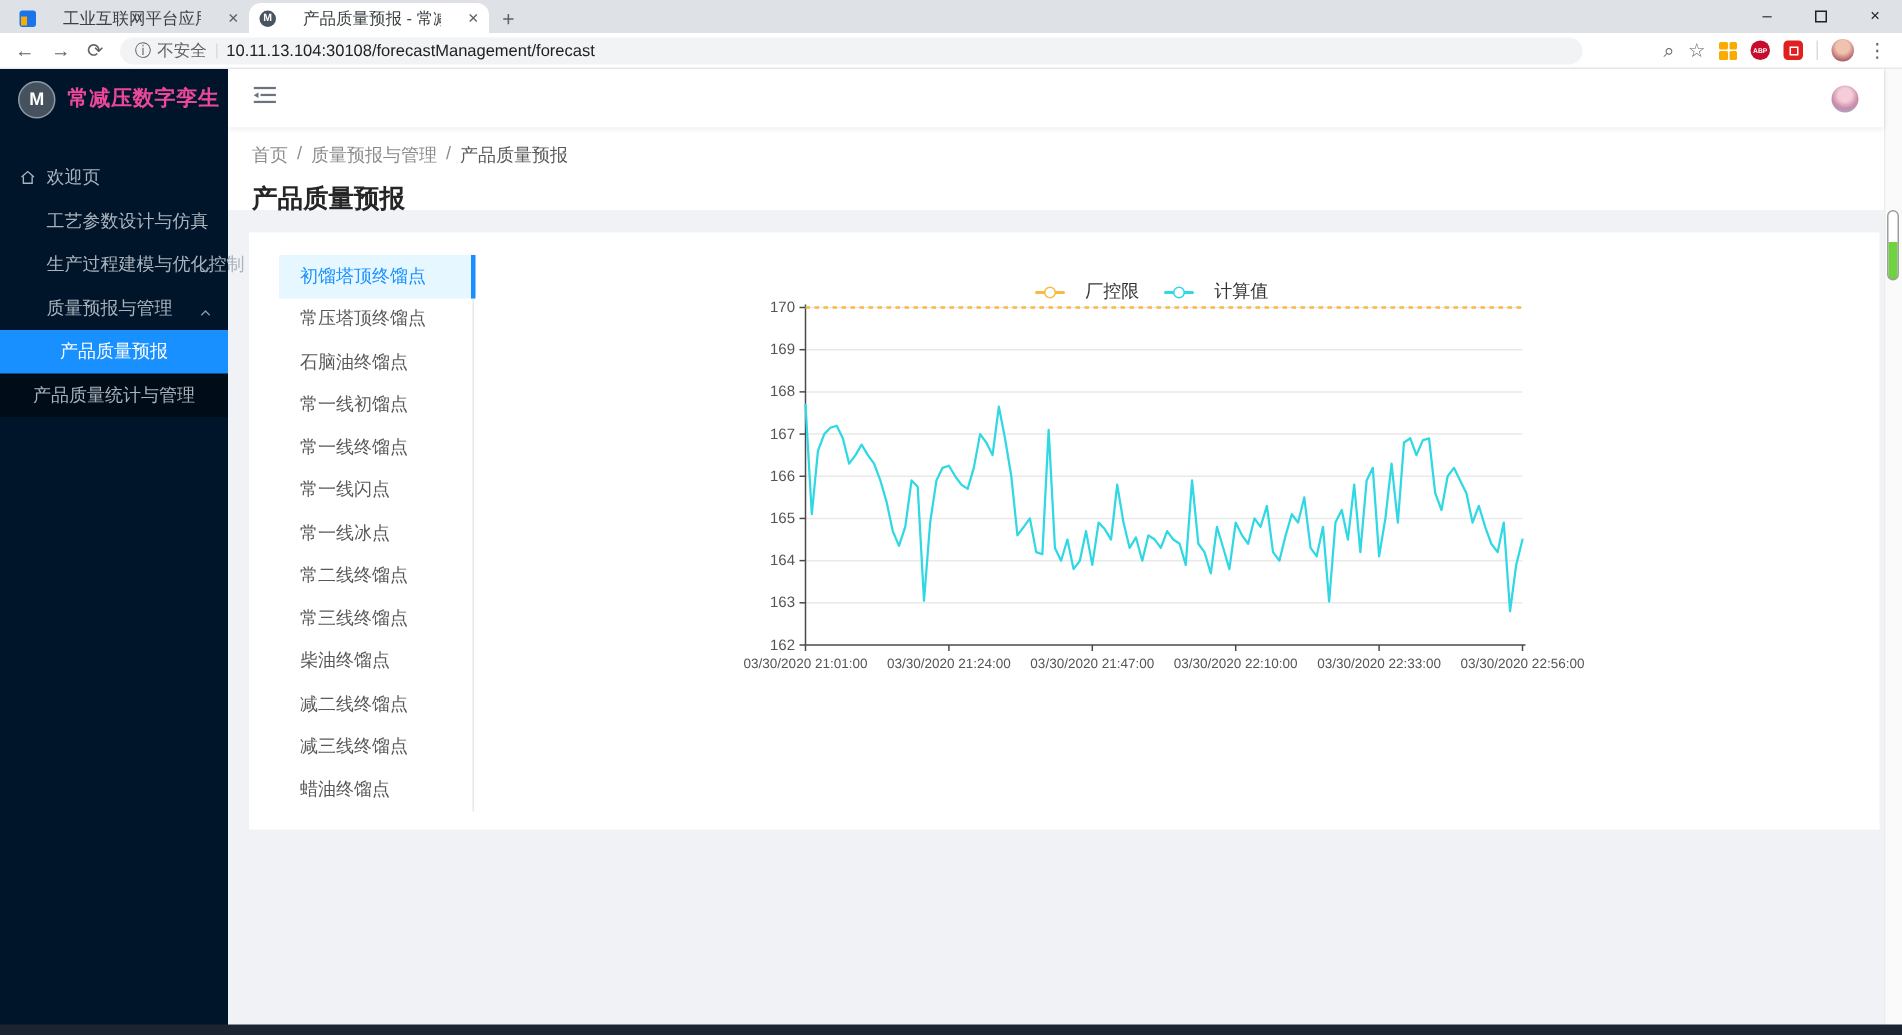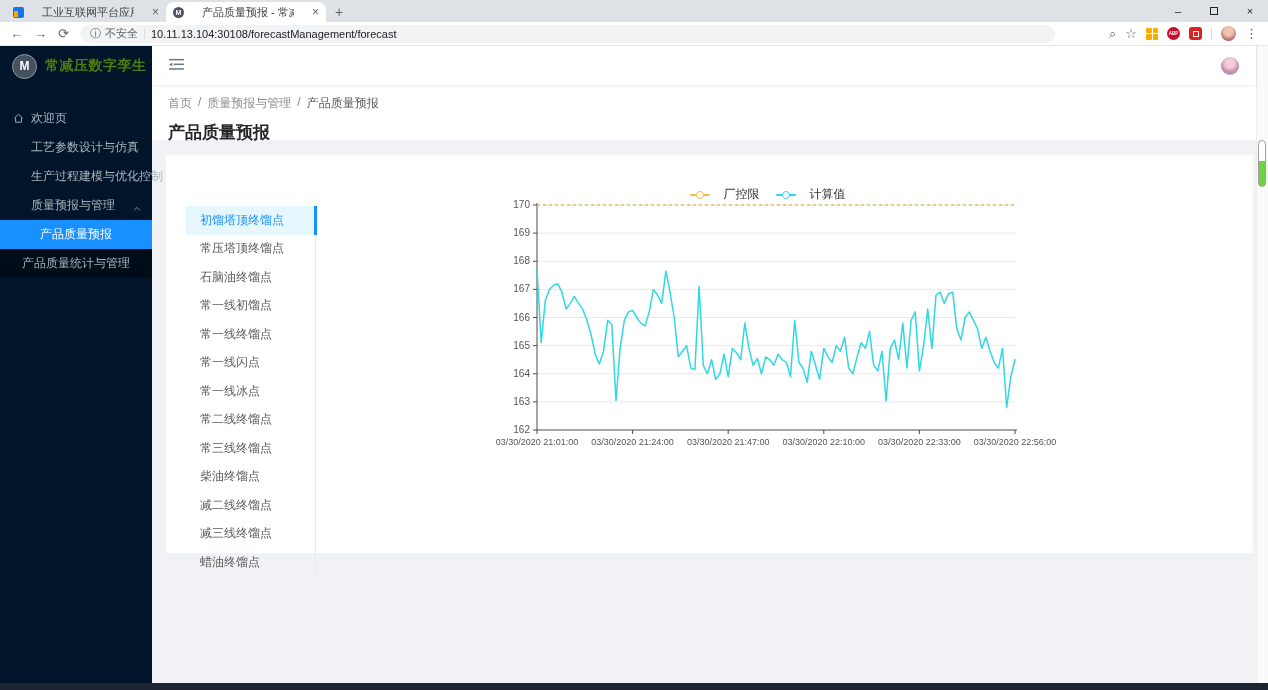--- a/index.html
+++ b/index.html
@@ -34,39 +34,39 @@
   .ext-red i { width:6px; height:6px; border:1px solid #fff; display:block; }
   .nav-vdiv { width:1px; height:13px; background:#dadce0; }
   .avatar-browser { width:15px; height:15px; border-radius:50%; background:radial-gradient(circle at 50% 35%, #f0c3ae 35%, #b2606a 75%); }
 
   
   .page-bg { position:absolute; left:152px; top:46px; width:1104px; height:637px; background:#f0f2f5; }
 
   .app-sidebar { position:absolute; left:0; top:46px; width:152px; height:644px; background:#001529; z-index:3; }
   .logo-row { height:40px; display:flex; align-items:center; gap:8px; padding-left:12px; }
   .logo-circle { width:25px; height:25px; border-radius:50%; background:#45525e; border:1px solid #8d98a2; color:#fff; font-size:12px; font-weight:bold; display:flex; align-items:center; justify-content:center; }
-  .app-title { color:#4d7c0f; font-size:14px; font-weight:bold; letter-spacing:.5px; white-space:nowrap; }
+  .app-title { color:#ec4899; font-size:14px; font-weight:bold; letter-spacing:.5px; white-space:nowrap; }
   .side-menu { margin-top:18px; }
   .side-item { position:relative; height:29px; display:flex; align-items:center; padding-left:31px; font-size:12px; color:#a9b3bd; white-space:nowrap; }
   .side-item .home-ic { position:absolute; left:13px; top:9px; }
   .side-item .chev { position:absolute; right:11px; top:11px; }
   .submenu { background:#000c17; }
   .sub-item { height:29px; display:flex; align-items:center; justify-content:center; font-size:12px; color:#a9b3bd; }
   .sub-item.active { background:#1890ff; color:#fff; }
 
   .app-header { position:absolute; left:152px; top:46px; width:1104px; height:39px; background:#fff; box-shadow:0 1px 4px rgba(0,21,41,.08); z-index:2; display:flex; align-items:center; justify-content:space-between; padding:0 17px; }
   .avatar-user { width:18px; height:18px; border-radius:50%; background:radial-gradient(circle at 50% 35%, #f4cdd9 30%, #c98ba8 60%, #8fb7d8 95%); }
 
   .page-head { position:absolute; left:152px; top:85px; width:1104px; height:55px; background:#fff; padding:10px 16px 0; }
   .breadcrumb { display:flex; gap:6px; font-size:12px; color:#8c8c8c; }
   .breadcrumb .crumb-last { color:#595959; }
   .page-title { margin-top:9px; font-size:17px; font-weight:600; color:#262626; }
 
   .content-card { position:absolute; left:166px; top:155px; width:1087px; height:398px; background:#fff; }
-  .point-menu { position:absolute; left:20px; top:15px; width:130px; border-right:1px solid #e8e8e8;margin-top:36px; }
+  .point-menu { position:absolute; left:20px; top:15px; width:130px; border-right:1px solid #e8e8e8; }
   .pm-item { position:relative; height:28.5px; display:flex; align-items:center; padding-left:14px; font-size:12px; color:#595959; white-space:nowrap; }
   .pm-item.active { background:#e6f7ff; color:#1890ff; }
   .pm-item.active::after { content:""; position:absolute; right:-2px; top:0; bottom:0; width:3px; background:#1890ff; }
 
   .chart-wrap { position:absolute; left:334px; top:28px; width:535px; height:267px; }
   .legend-row { position:absolute; top:3px; left:0; right:0; display:flex; justify-content:center; gap:16px; font-size:12px; color:#333; z-index:2; }
   .legend-item { display:flex; align-items:center; gap:14px; }
   .lg-marker { position:relative; width:20px; height:12px; }
   .lg-line { position:absolute; left:0; right:0; top:5px; height:2px; border-radius:1px; }
   .lg-dot { position:absolute; left:6px; top:2px; width:8px; height:8px; border-radius:50%; background:#fff; border:1.5px solid #999; }

